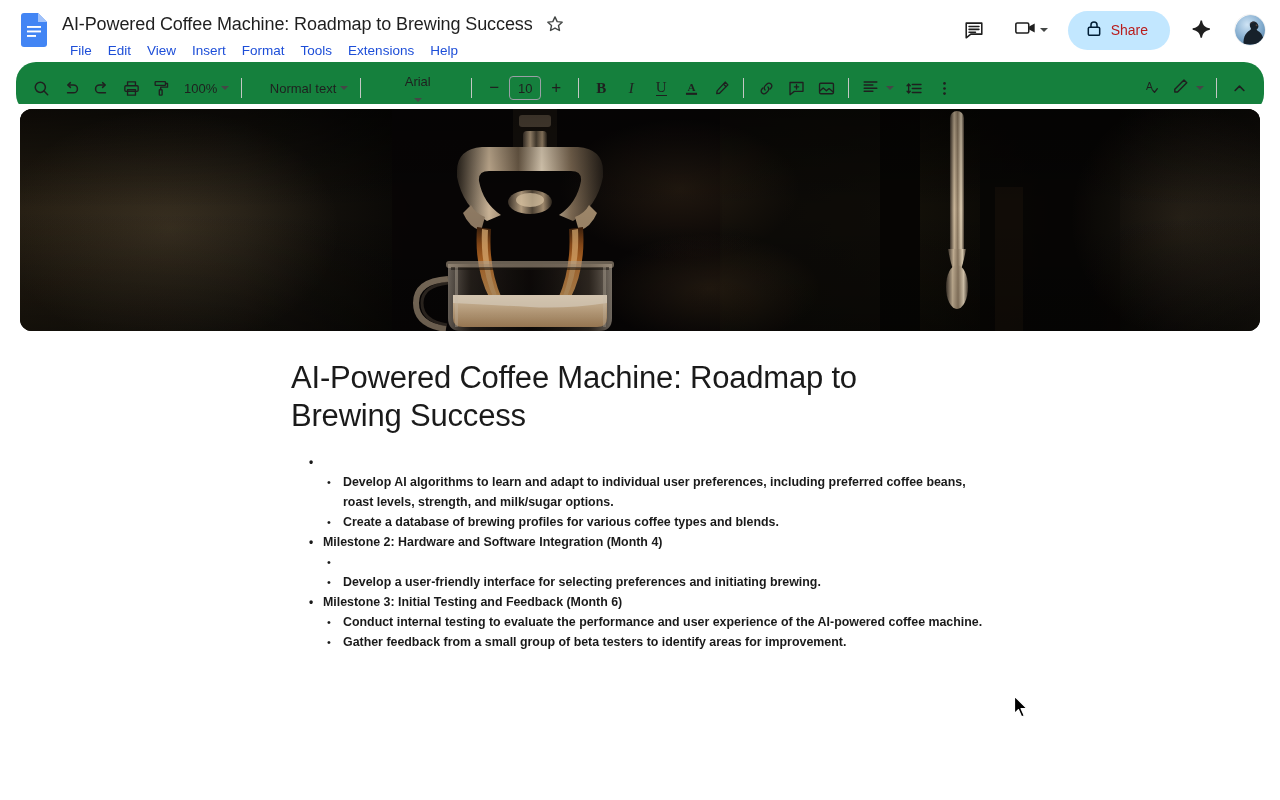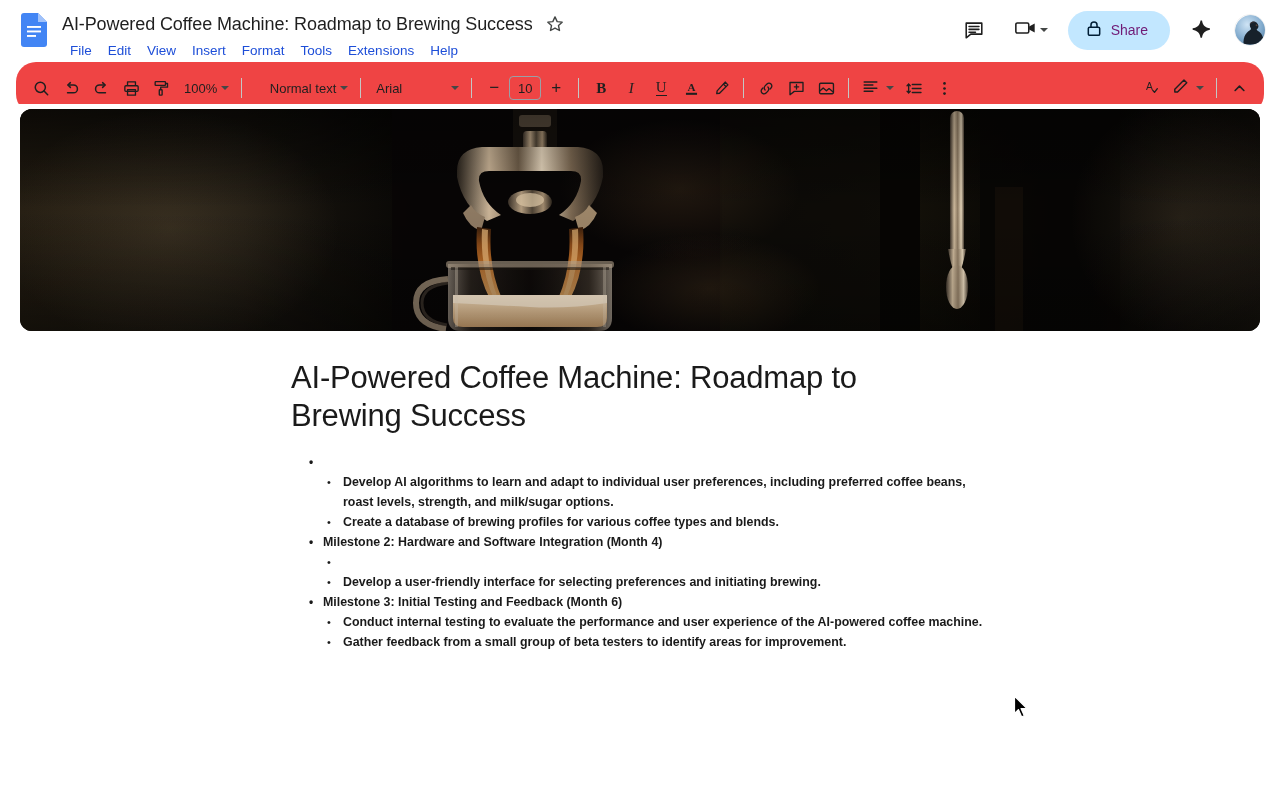--- a/index.html
+++ b/index.html
@@ -59,59 +59,59 @@
     display: flex; align-items: center; gap: 2px;
     padding: 0 6px; height: 40px; border-radius: 20px; cursor: pointer;
     color: #1f1f1f;
   }
   .share-btn {
     display: flex; align-items: center; gap: 9px;
     height: 39px; padding: 0 22px 0 18px;
     background: #c2e7ff; border: none; border-radius: 20px;
     cursor: pointer;
     font-family: "Liberation Sans", sans-serif;
-    font-size: 14px; color: #701a75; font-weight: 500;
+    font-size: 14px; color: #b91c1c; font-weight: 500;
   }
   .gemini-btn {
     width: 36px; height: 36px;
     display: flex; align-items: center; justify-content: center;
     border-radius: 50%; cursor: pointer;
   }
   .avatar {
     width: 32px; height: 32px; border-radius: 50%;
     overflow: hidden; cursor: pointer; flex: 0 0 auto;
     border: 1px solid rgba(0,0,0,0.06);
   }
 
   
   .toolbar-wrap { padding: 0 16px; height: 42px; }
   .toolbar {
     height: 52px;
-    background: #ef4444;
+    background: #15803d;
     border-radius: 20px;
     display: flex; align-items: center;
     padding: 0 10px;
     position: relative;
   }
   .tb-btn {
     width: 30px; height: 30px;
     display: flex; align-items: center; justify-content: center;
     border-radius: 50%; cursor: pointer;
     color: #1f1f1f; flex: 0 0 auto;
   }
   .tb-sep { width: 1px; height: 20px; background: #c4c7c5; margin: 0 7px; flex: 0 0 auto; }
   .tb-dd {
     display: flex; align-items: center; gap: 4px;
     height: 28px; padding: 0 5px; border-radius: 4px;
     cursor: pointer; font-size: 13px; color: #1f1f1f;
     white-space: nowrap; flex: 0 0 auto;
   }
   .zoom-dd { min-width: 56px; justify-content: space-between; padding-left: 8px; }
   .style-dd { width: 104px; justify-content: flex-end; padding-left: 8px; }
-  .font-dd { width: 96px; justify-content: space-between; padding-left: 8px; }
+  .font-dd { width: 96px; justify-content: space-between; padding-left: 8px; flex-direction: column; }
   .fontsize-box {
     width: 32px; height: 24px;
     border: 1px solid #9aa0a6; border-radius: 4px;
     background: transparent;
     display: flex; align-items: center; justify-content: center;
     font-size: 13px; color: #1f1f1f; cursor: text; flex: 0 0 auto;
   }
   .caret { width: 0; height: 0; border-left: 4px solid transparent;
            border-right: 4px solid transparent; border-top: 4px solid #444746; }
   .spacer { flex: 1 1 auto; }

